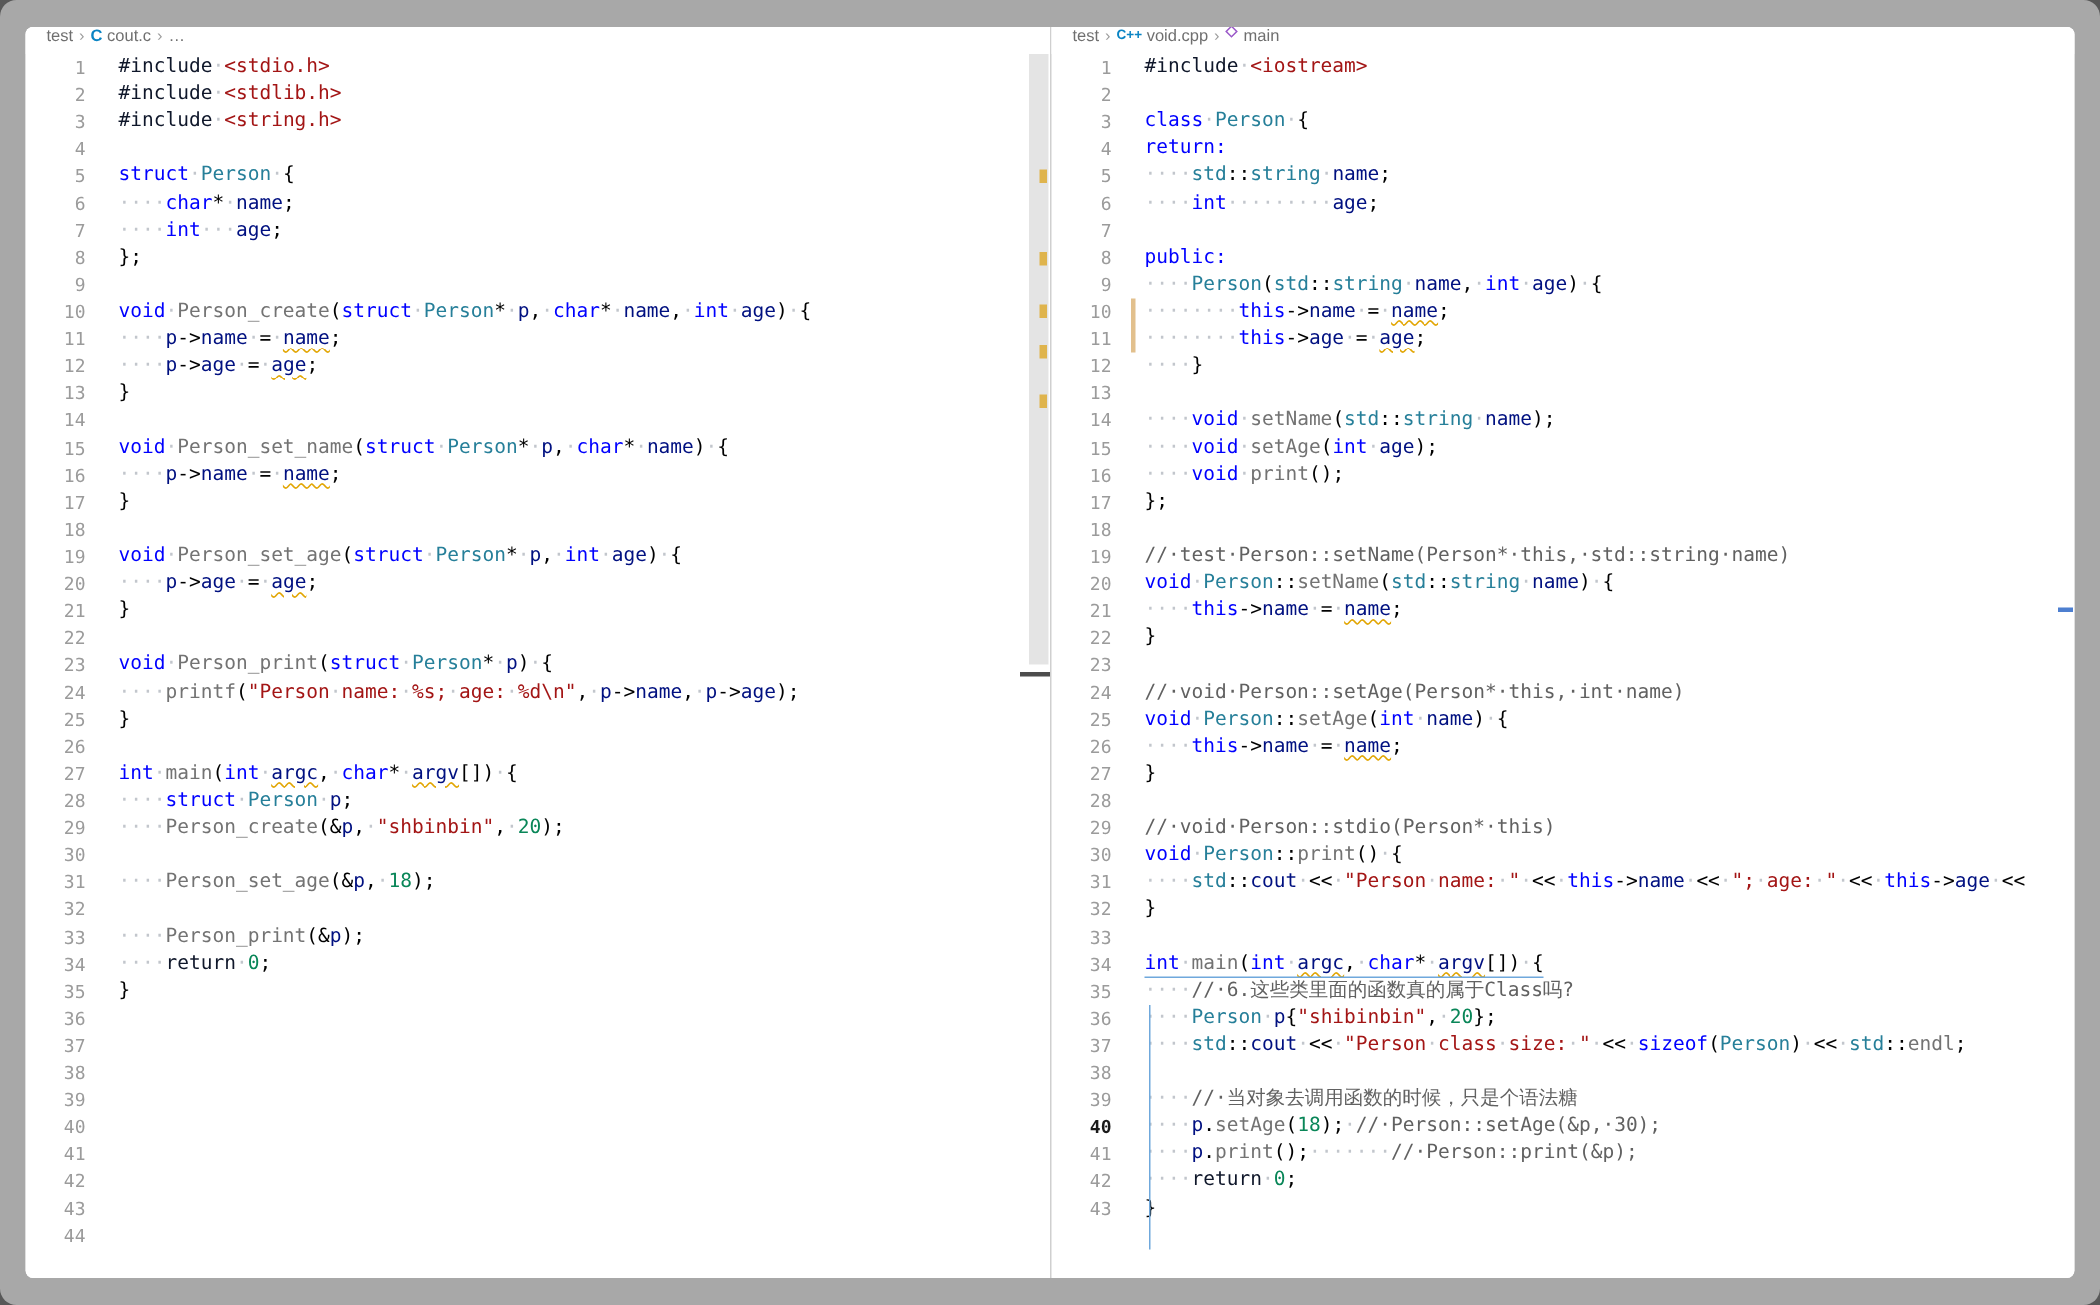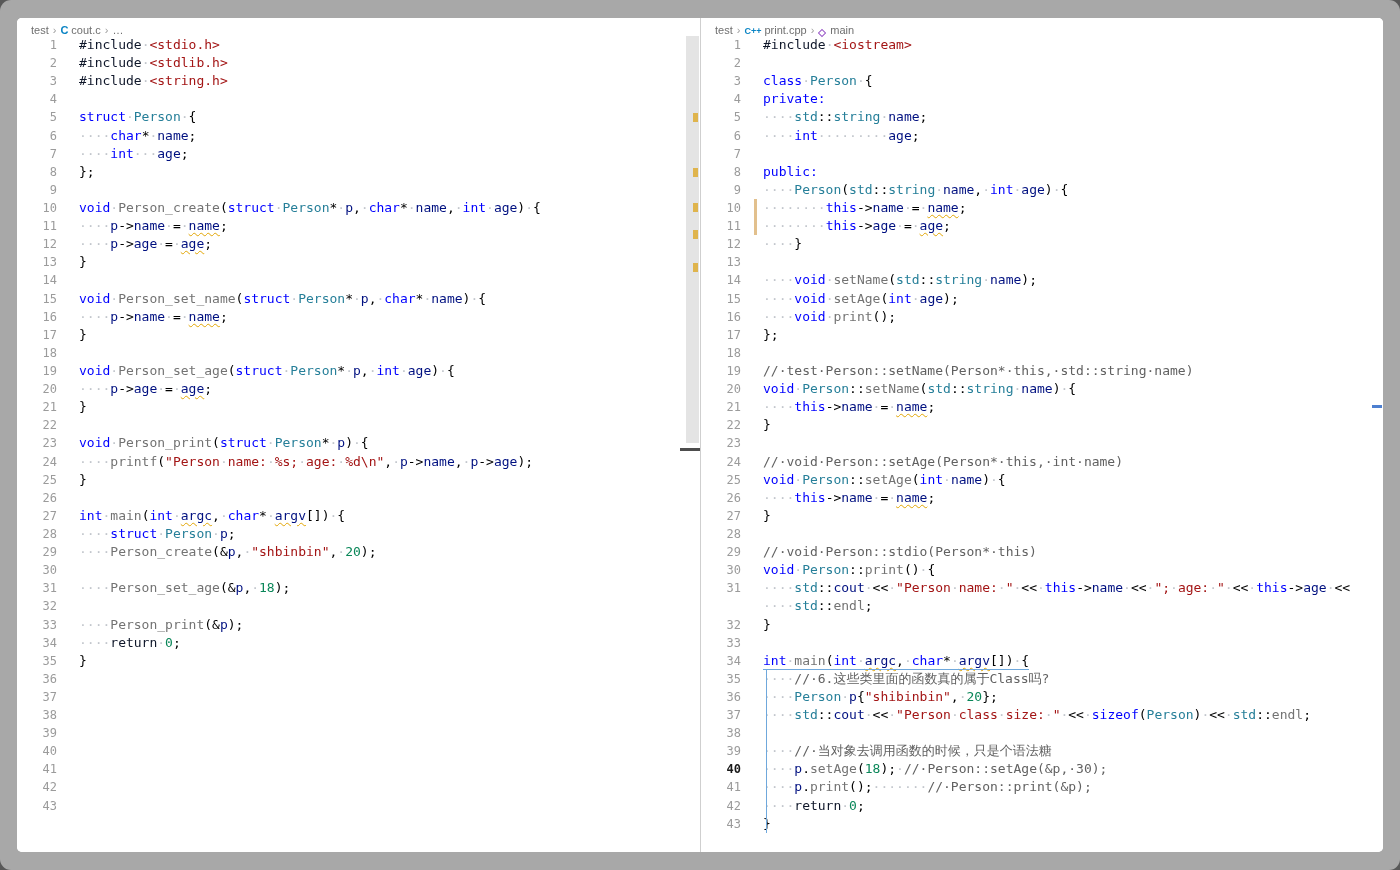--- a/index.html
+++ b/index.html
@@ -2,21 +2,21 @@
 <html><head>
 <meta charset="utf-8">
 <style>
   *{margin:0;padding:0;box-sizing:border-box}
   html,body{width:1400px;height:870px;overflow:hidden;background:#585858;font-variant-ligatures:none}
   .frame{position:absolute;inset:0;background:#a8a8a8;border-radius:11px;overflow:hidden}
   .editors{position:absolute;left:17px;right:17px;top:18px;bottom:18px;background:#fff;border-radius:5px;display:flex;overflow:hidden}
   .pane{position:relative;height:100%;background:#fff}
   .pane.left{width:683px}
   .pane.right{flex:1;border-left:1px solid #cfcfcf}
-  .breadcrumb{height:18px;display:flex;align-items:flex-end;padding-left:14px;font:11px "Liberation Sans",sans-serif;color:#6f6f6f;background:#fff;white-space:nowrap}
+  .breadcrumb{height:18px;display:flex;align-items:flex-start;padding-left:14px;font:11px "Liberation Sans",sans-serif;color:#6f6f6f;background:#fff;white-space:nowrap}
   .bc-sep{color:#9d9d9d;margin:0 4px;font-size:11px}
   .bc-item{cursor:pointer}
   .icon-c{color:#0a84c4;font-weight:700;font-size:11px;margin-right:3px;font-family:"Liberation Sans",sans-serif}
   .icon-cpp{color:#0a84c4;font-weight:700;font-size:9px;margin-right:3px;font-family:"Liberation Sans",sans-serif}
   .icon-method{display:inline-block;width:6px;height:6px;border:1.5px solid #9b59c9;transform:rotate(45deg);margin:0 5px 0 1px}
   .code-area{position:absolute;top:18px;left:0;right:0;bottom:0;overflow:hidden;font-family:"DejaVu Sans Mono",monospace;font-size:13px}
   .row{display:flex;height:18.12px;line-height:18.12px;white-space:pre;position:relative}
   .ln{width:40px;text-align:right;color:#9b9b9b;font-size:12px;flex:none;line-height:18.12px}
   .row.current .ln{color:#1a1a1a;font-weight:700}
   .code{padding-left:22px;flex:1;position:relative;color:#000}
@@ -98,47 +98,48 @@
             <div class="row"><div class="ln">34</div><div class="code"><span class="w">····</span><span class="pp">return</span><span class="w">·</span><span class="n">0</span><span class="o">;</span></div></div>
             <div class="row"><div class="ln">35</div><div class="code"><span class="o">}</span></div></div>
             <div class="row"><div class="ln">36</div><div class="code"></div></div>
             <div class="row"><div class="ln">37</div><div class="code"></div></div>
             <div class="row"><div class="ln">38</div><div class="code"></div></div>
             <div class="row"><div class="ln">39</div><div class="code"></div></div>
             <div class="row"><div class="ln">40</div><div class="code"></div></div>
             <div class="row"><div class="ln">41</div><div class="code"></div></div>
             <div class="row"><div class="ln">42</div><div class="code"></div></div>
             <div class="row"><div class="ln">43</div><div class="code"></div></div>
+            <div class="row"><div class="ln">44</div><div class="code"></div></div>
           </div>
         <div class="ov-mark m1"></div>
         <div class="ov-mark m2"></div>
         <div class="ov-mark m3"></div>
         <div class="ov-mark m4"></div>
         <div class="ov-mark m5"></div>
         <div class="scrollbar-thumb"></div>
         <div class="scroll-end-line"></div>
       </div>
     </section>
 
     <section class="pane right">
       <div class="breadcrumb">
           <span class="bc-item">test</span>
           <span class="bc-sep">›</span>
           <span class="icon-cpp">C++</span>
-          <span class="bc-item">print.cpp</span>
+          <span class="bc-item">void.cpp</span>
           <span class="bc-sep">›</span>
           <span class="icon-method"></span>
           <span class="bc-item">main</span>
         </div>
       <div class="code-area">
         <div class="code-lines">
             <div class="row"><div class="ln">1</div><div class="code"><span class="pp">#include</span><span class="w">·</span><span class="s u">&lt;iostream&gt;</span></div></div>
             <div class="row"><div class="ln">2</div><div class="code"></div></div>
             <div class="row"><div class="ln">3</div><div class="code"><span class="k">class</span><span class="w">·</span><span class="t">Person</span><span class="w">·</span><span class="o">{</span></div></div>
-            <div class="row"><div class="ln">4</div><div class="code"><span class="k">private:</span></div></div>
+            <div class="row"><div class="ln">4</div><div class="code"><span class="k">return:</span></div></div>
             <div class="row"><div class="ln">5</div><div class="code"><span class="w">····</span><span class="t">std</span><span class="o">::</span><span class="t">string</span><span class="w">·</span><span class="v">name</span><span class="o">;</span></div></div>
             <div class="row"><div class="ln">6</div><div class="code"><span class="w">····</span><span class="k">int</span><span class="w">·········</span><span class="v">age</span><span class="o">;</span></div></div>
             <div class="row"><div class="ln">7</div><div class="code"></div></div>
             <div class="row"><div class="ln">8</div><div class="code"><span class="k">public:</span></div></div>
             <div class="row"><div class="ln">9</div><div class="code"><span class="w">····</span><span class="t">Person</span><span class="o">(</span><span class="t">std</span><span class="o">::</span><span class="t">string</span><span class="w">·</span><span class="v">name</span><span class="o">,</span><span class="w">·</span><span class="k">int</span><span class="w">·</span><span class="v">age</span><span class="o">)</span><span class="w">·</span><span class="o">{</span></div></div>
             <div class="row"><div class="ln">10</div><div class="code"><span class="w">········</span><span class="k">this</span><span class="o">-&gt;</span><span class="v u">name</span><span class="w">·</span><span class="o">=</span><span class="w">·</span><span class="v wv">name</span><span class="o">;</span></div></div>
             <div class="row"><div class="ln">11</div><div class="code"><span class="w">········</span><span class="k">this</span><span class="o">-&gt;</span><span class="v u">age</span><span class="w">·</span><span class="o">=</span><span class="w">·</span><span class="v wv">age</span><span class="o">;</span></div></div>
             <div class="row"><div class="ln">12</div><div class="code"><span class="w">····</span><span class="o">}</span></div></div>
             <div class="row"><div class="ln">13</div><div class="code"></div></div>
             <div class="row"><div class="ln">14</div><div class="code"><span class="w">····</span><span class="k">void</span><span class="w">·</span><span class="f u">setName</span><span class="o">(</span><span class="t">std</span><span class="o">::</span><span class="t">string</span><span class="w">·</span><span class="v">name</span><span class="o">)</span><span class="o">;</span></div></div>
@@ -152,21 +153,20 @@
             <div class="row"><div class="ln">22</div><div class="code"><span class="o">}</span></div></div>
             <div class="row"><div class="ln">23</div><div class="code"></div></div>
             <div class="row"><div class="ln">24</div><div class="code"><span class="c">//·void·Person::setAge(Person*·this,·int·name)</span></div></div>
             <div class="row"><div class="ln">25</div><div class="code"><span class="k">void</span><span class="w">·</span><span class="t">Person</span><span class="o">::</span><span class="f u">setAge</span><span class="o">(</span><span class="k">int</span><span class="w">·</span><span class="v">name</span><span class="o">)</span><span class="w">·</span><span class="o">{</span></div></div>
             <div class="row"><div class="ln">26</div><div class="code"><span class="w">····</span><span class="k">this</span><span class="o">-&gt;</span><span class="v u">name</span><span class="w">·</span><span class="o">=</span><span class="w">·</span><span class="v wv">name</span><span class="o">;</span></div></div>
             <div class="row"><div class="ln">27</div><div class="code"><span class="o">}</span></div></div>
             <div class="row"><div class="ln">28</div><div class="code"></div></div>
             <div class="row"><div class="ln">29</div><div class="code"><span class="c">//·void·Person::stdio(Person*·this)</span></div></div>
             <div class="row"><div class="ln">30</div><div class="code"><span class="k">void</span><span class="w">·</span><span class="t">Person</span><span class="o">::</span><span class="f u">print</span><span class="o">(</span><span class="o">)</span><span class="w">·</span><span class="o">{</span></div></div>
             <div class="row"><div class="ln">31</div><div class="code"><span class="w">····</span><span class="t">std</span><span class="o">::</span><span class="v">cout</span><span class="w">·</span><span class="o">&lt;&lt;</span><span class="w">·</span><span class="s">"Person</span><span class="w">·</span><span class="s">name:</span><span class="w">·</span><span class="s">"</span><span class="w">·</span><span class="o">&lt;&lt;</span><span class="w">·</span><span class="k">this</span><span class="o">-&gt;</span><span class="v">name</span><span class="w">·</span><span class="o">&lt;&lt;</span><span class="w">·</span><span class="s">";</span><span class="w">·</span><span class="s">age:</span><span class="w">·</span><span class="s">"</span><span class="w">·</span><span class="o">&lt;&lt;</span><span class="w">·</span><span class="k">this</span><span class="o">-&gt;</span><span class="v">age</span><span class="w">·</span><span class="o">&lt;&lt;</span></div></div>
-            <div class="row"><div class="ln"></div><div class="code"><span class="w">····</span><span class="t">std</span><span class="o">::</span><span class="f">endl</span><span class="o">;</span></div></div>
             <div class="row"><div class="ln">32</div><div class="code"><span class="o">}</span></div></div>
             <div class="row"><div class="ln">33</div><div class="code"></div></div>
             <div class="row scopeline"><div class="ln">34</div><div class="code"><span class="k">int</span><span class="w">·</span><span class="f u">main</span><span class="o">(</span><span class="k">int</span><span class="w">·</span><span class="v wv">argc</span><span class="o">,</span><span class="w">·</span><span class="k">char</span><span class="o">*</span><span class="w">·</span><span class="v wv">argv</span><span class="o">[]</span><span class="o">)</span><span class="w">·</span><span class="o">{</span></div></div>
             <div class="row"><div class="ln">35</div><div class="code"><span class="w">····</span><span class="c">//·6.这些类里面的函数真的属于Class吗?</span></div></div>
             <div class="row"><div class="ln">36</div><div class="code"><span class="w">····</span><span class="t">Person</span><span class="w">·</span><span class="v">p</span><span class="o">{</span><span class="s">"shibinbin"</span><span class="o">,</span><span class="w">·</span><span class="n">20</span><span class="o">}</span><span class="o">;</span></div></div>
             <div class="row"><div class="ln">37</div><div class="code"><span class="w">····</span><span class="t">std</span><span class="o">::</span><span class="v">cout</span><span class="w">·</span><span class="o">&lt;&lt;</span><span class="w">·</span><span class="s">"Person</span><span class="w">·</span><span class="s">class</span><span class="w">·</span><span class="s">size:</span><span class="w">·</span><span class="s">"</span><span class="w">·</span><span class="o">&lt;&lt;</span><span class="w">·</span><span class="k">sizeof</span><span class="o">(</span><span class="t">Person</span><span class="o">)</span><span class="w">·</span><span class="o">&lt;&lt;</span><span class="w">·</span><span class="t">std</span><span class="o">::</span><span class="f">endl</span><span class="o">;</span></div></div>
             <div class="row"><div class="ln">38</div><div class="code"></div></div>
             <div class="row"><div class="ln">39</div><div class="code"><span class="w">····</span><span class="c">//·当对象去调用函数的时候，只是个语法糖</span></div></div>
             <div class="row current"><div class="ln">40</div><div class="code"><span class="w">····</span><span class="v">p</span><span class="o">.</span><span class="f u">setAge</span><span class="o">(</span><span class="n">18</span><span class="o">)</span><span class="o">;</span><span class="w">·</span><span class="c">//·Person::setAge(&amp;p,·30);</span></div></div>
             <div class="row"><div class="ln">41</div><div class="code"><span class="w">····</span><span class="v">p</span><span class="o">.</span><span class="f u">print</span><span class="o">(</span><span class="o">)</span><span class="o">;</span><span class="w">·······</span><span class="c">//·Person::print(&amp;p);</span></div></div>

